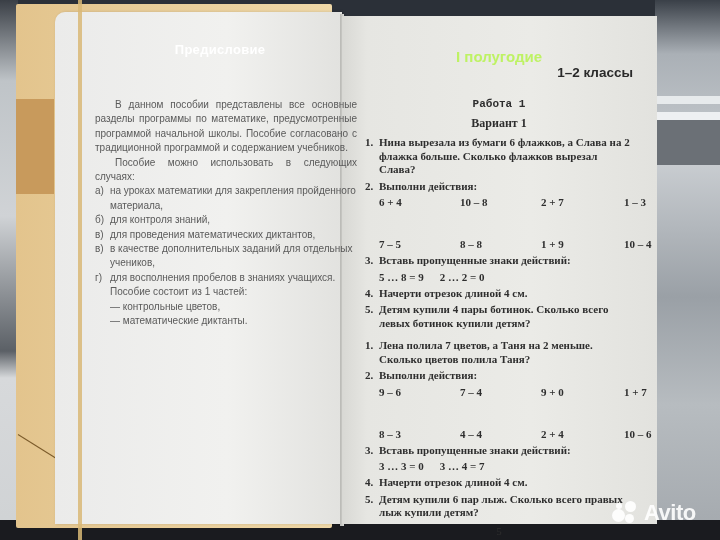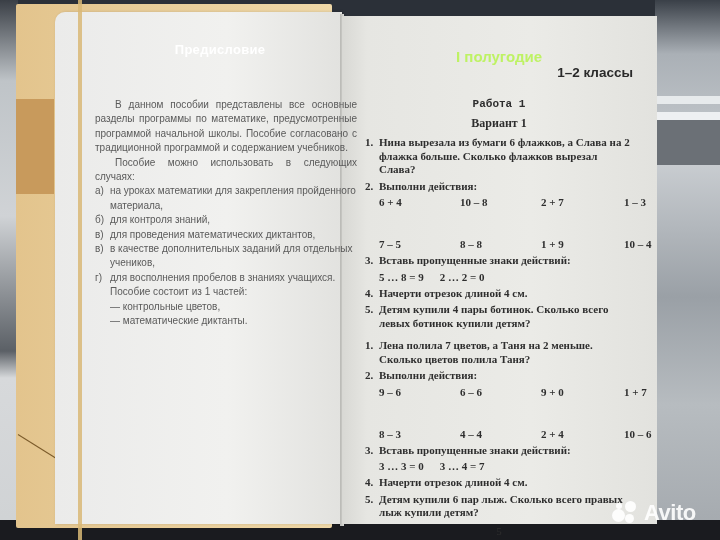--- a/index.html
+++ b/index.html
@@ -172,21 +172,21 @@
   <div class="task">
     <span class="num">1.</span>
     <span class="txt">Лена полила 7 цветов, а Таня на 2 меньше. Сколько цветов полила Таня?</span>
   </div>
   <div class="task">
     <span class="num">2.</span>
     <span class="txt">Выполни действия:</span>
   </div>
   <div class="grid">
     <span>9 – 6</span>
-    <span>6 – 6</span>
+    <span>7 – 4</span>
     <span>9 + 0</span>
     <span>1 + 7</span>
     <span>8 – 3</span>
     <span>4 – 4</span>
     <span>2 + 4</span>
     <span>10 – 6</span>
   </div>
   <div class="task">
     <span class="num">3.</span>
     <span class="txt">Вставь пропущенные знаки действий:</span>

